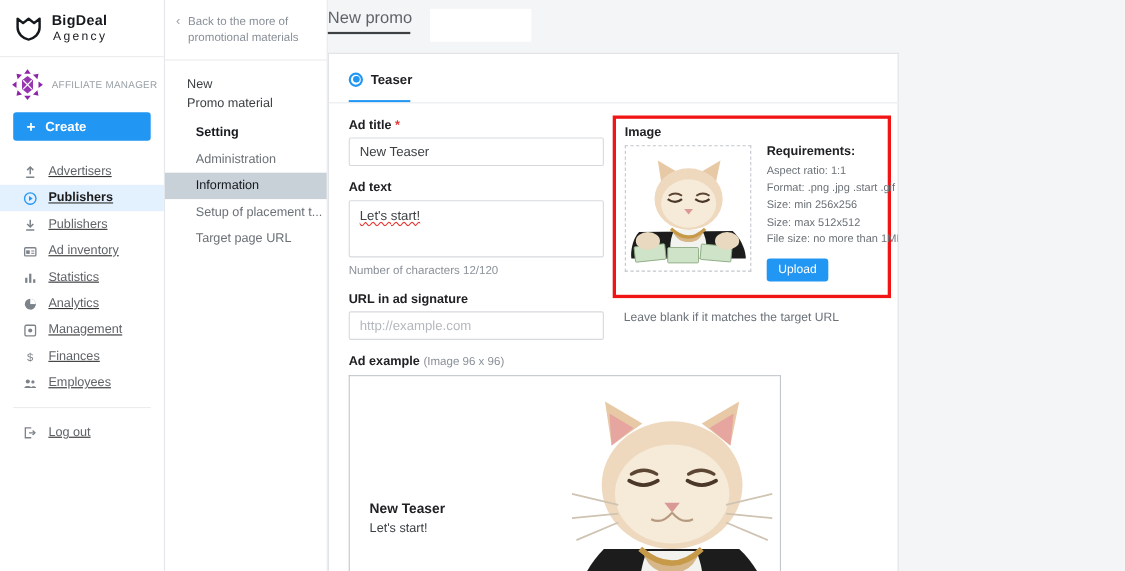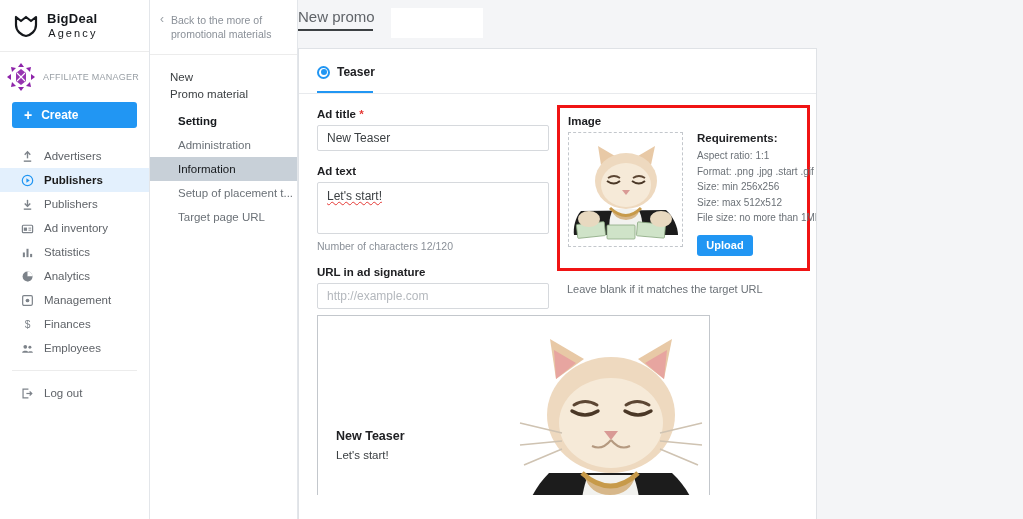--- a/index.html
+++ b/index.html
@@ -35,21 +35,20 @@
     font-size: 13px; font-weight: bold; color: #15181c;
     letter-spacing: 0.3px;
   }
   .brand-sub {
     font-size: 11px; color: #15181c; letter-spacing: 2.1px;
     text-align: right; font-weight: normal;
   }
   .acct {
     display: flex; align-items: center; gap: 7px;
     padding: 10px 10px 4px 10px;
-    justify-content: flex-end;
   }
   .acct-badge { width: 30px; height: 30px; flex: 0 0 30px; }
   .acct-label {
     font-size: 9px; color: #9aa0a6; letter-spacing: 0.25px;
     text-transform: uppercase; white-space: nowrap;
   }
   .create-btn {
     margin: 6px 12px 10px 12px;
     height: 26px;
     background: #2196f3;
@@ -57,21 +56,21 @@
     border: none; border-radius: 3px;
     font-size: 12px; font-weight: bold;
     display: flex; align-items: center; gap: 9px;
     padding-left: 12px;
     cursor: pointer;
     font-family: "Liberation Sans", sans-serif;
     width: calc(100% - 24px);
   }
   .create-plus { font-size: 14px; font-weight: bold; line-height: 1; }
 
-  .navlist { margin-top: 16px; }
+  .navlist { margin-top: 16px; text-decoration: underline; }
   .navitem {
     height: 24px;
     display: flex; align-items: center;
     gap: 10px;
     padding-left: 20px;
     font-size: 11.5px;
     color: #5f6368;
     cursor: pointer;
   }
   .navitem .ic { width: 14px; height: 14px; flex: 0 0 14px; display:flex; align-items:center; justify-content:center; }
@@ -251,21 +250,21 @@
     overflow: hidden;
   }
   .req-title { font-size: 11.5px; font-weight: bold; color: #202124; margin-bottom: 6px; }
   .req-line { font-size: 10px; color: #6b7177; margin-bottom: 4.5px; white-space: nowrap; }
   .req-key { color: #6b7177; }
   .upload-btn {
     margin-top: 7px;
     width: 56px; height: 21px;
     background: #2196f3; color: #fff;
     border: none; border-radius: 3px;
-    font-size: 11px; font-weight: bold;
+    font-size: 11px; font-weight: normal;
     cursor: pointer;
     font-family: "Liberation Sans", sans-serif;
   }
 
   .example-label { font-size: 11.5px; font-weight: bold; color: #202124; }
   .example-sub { font-size: 10.5px; font-weight: normal; color: #8a9098; }
   .example-box {
     margin-top: 6px;
     width: 393px; height: 180px;
     border: 1px solid #c3c7cc;
@@ -508,20 +507,24 @@
           <span class="spell">Let's start!</span>
         </div>
         <div class="counter">Number of characters 12/120</div>
 
         <div class="fl mt14">URL in ad signature</div>
         <div class="url-row">
           <input class="txtinput" placeholder="http://example.com" style="">
           <span class="hint">Leave blank if it matches the target URL</span>
         </div>
 
+        <div class="mt12">
+          <span class="example-label">Ad example</span>
+          <span class="example-sub">(Image 96 x 96)</span>
+        </div>
 
         <div class="example-box">
           <div class="ex-title">New Teaser</div>
           <div class="ex-text">Let's start!</div>
           <span class="ex-cat">
             <svg viewBox="0 0 215 230" width="215" height="230">
               <g>
                 <path d="M45 150 C20 175 14 210 18 232 L197 232 C201 206 192 172 168 150 Z" fill="#1c1c1c"></path>
                 <path d="M84 152 C74 178 76 206 80 232 L132 232 C137 206 139 176 129 152 Z" fill="#f2f2ef"></path>
                 <path d="M52 56 L46 16 L80 36 Z" fill="#e8c9a6"></path>

